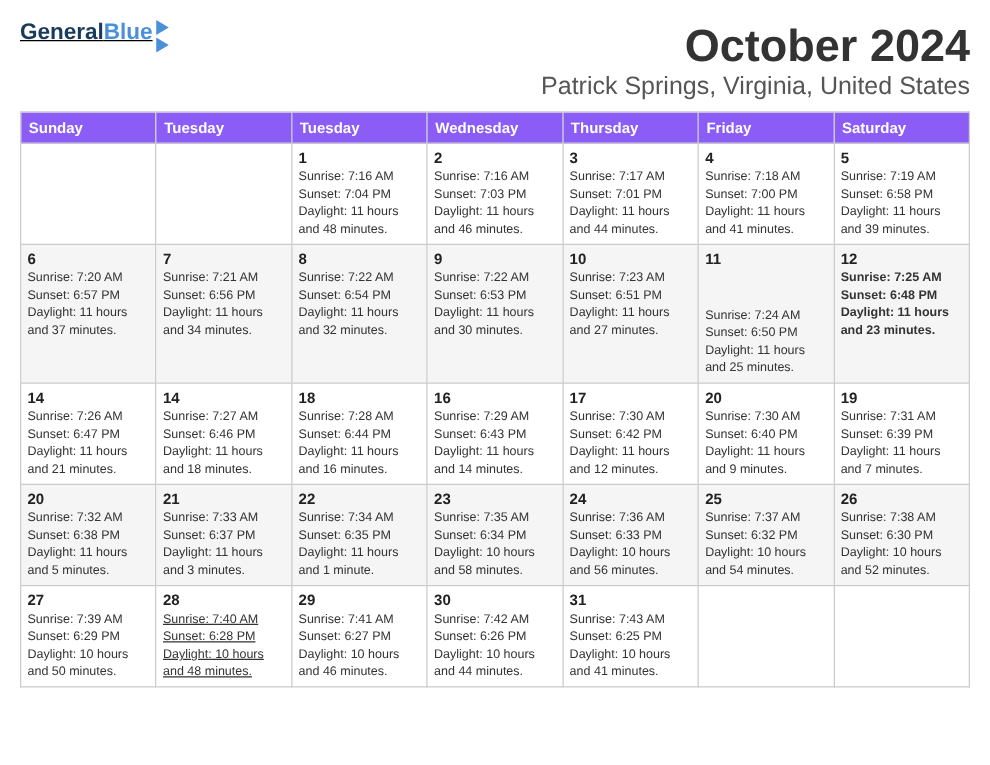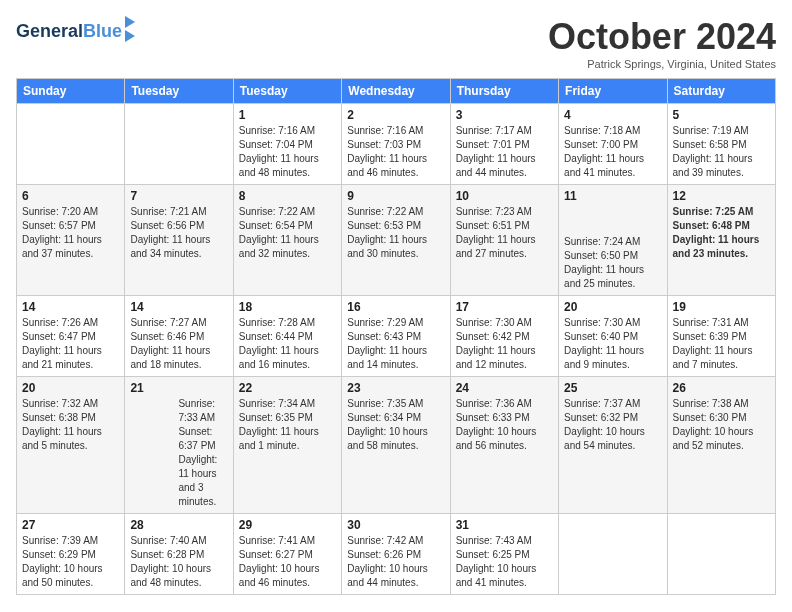--- a/index.html
+++ b/index.html
@@ -31,30 +31,30 @@
     }
     .title-section {
       text-align: right;
     }
     .month-title {
       font-size: 36px;
       font-weight: bold;
       color: #333;
     }
     .location {
-      font-size: 11px;
+      font-size: 20px;
       color: #555;
     }
     .calendar {
       width: 100%;
       border-collapse: collapse;
       font-size: 11px;
     }
     .calendar th {
-      background-color: #3b82f6;
+      background-color: #8b5cf6;
       color: #fff;
       text-align: left;
       padding: 5px 6px;
       font-size: 12px;
       font-weight: bold;
       border: 1px solid #ccc;
     }
     .calendar td {
       border: 1px solid #ccc;
       vertical-align: top;
@@ -81,21 +81,21 @@
     .empty-cell {
       background: #fff;
     }
   </style>
 </head>
 <body>
 
 <div class="header">
   <div class="logo">
     <div style="display:flex; flex-direction:column; align-items:flex-start;">
-      <div style="display:flex; align-items:flex-end;">
+      <div style="display:flex; align-items:flex-start;text-decoration:underline;">
         <span class="logo-text">General<span>Blue</span></span>
         <div style="margin-left:3px; display:flex; flex-direction:column; justify-content:center;">
           <div style="width:0;height:0;border-left:10px solid #4a90d9;border-top:6px solid transparent;border-bottom:6px solid transparent;margin-bottom:2px;"></div>
           <div style="width:0;height:0;border-left:10px solid #4a90d9;border-top:6px solid transparent;border-bottom:6px solid transparent;"></div>
         </div>
       </div>
     </div>
   </div>
   <div class="title-section">
     <div class="month-title">October 2024</div>
@@ -240,21 +240,21 @@
       </tr>
       <tr>
         <td>
           <span class="day-num">20</span>
           <div class="day-info" style="white-space: pre-line;">Sunrise: 7:32 AM
 Sunset: 6:38 PM
 Daylight: 11 hours and 5 minutes.</div>
         </td>
         <td>
           <span class="day-num">21</span>
-          <div class="day-info" style="white-space: pre-line; margin-left: 48px;">Sunrise: 7:33 AM
+          <div class="day-info" style="white-space: pre-line;">Sunrise: 7:33 AM
 Sunset: 6:37 PM
 Daylight: 11 hours and 3 minutes.</div>
         </td>
         <td>
           <span class="day-num">22</span>
           <div class="day-info" style="white-space: pre-line;">Sunrise: 7:34 AM
 Sunset: 6:35 PM
 Daylight: 11 hours and 1 minute.</div>
         </td>
         <td>
@@ -284,21 +284,21 @@
       </tr>
       <tr>
         <td>
           <span class="day-num">27</span>
           <div class="day-info" style="white-space: pre-line;">Sunrise: 7:39 AM
 Sunset: 6:29 PM
 Daylight: 10 hours and 50 minutes.</div>
         </td>
         <td>
           <span class="day-num">28</span>
-          <div class="day-info" style="white-space: pre-line;">Sunrise: 7:40 AM
+          <div class="day-info" style="white-space: pre-line; text-decoration: underline;">Sunrise: 7:40 AM
 Sunset: 6:28 PM
 Daylight: 10 hours and 48 minutes.</div>
         </td>
         <td>
           <span class="day-num">29</span>
           <div class="day-info" style="white-space: pre-line;">Sunrise: 7:41 AM
 Sunset: 6:27 PM
 Daylight: 10 hours and 46 minutes.</div>
         </td>
         <td>

